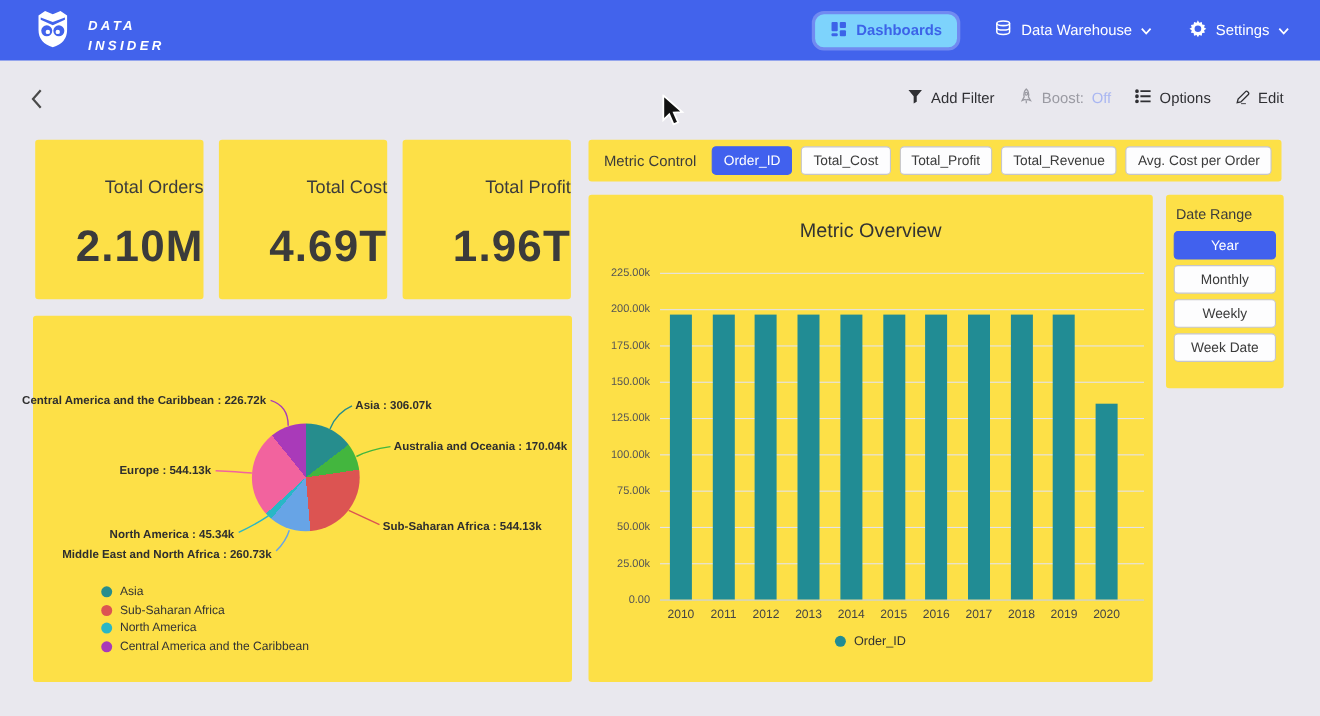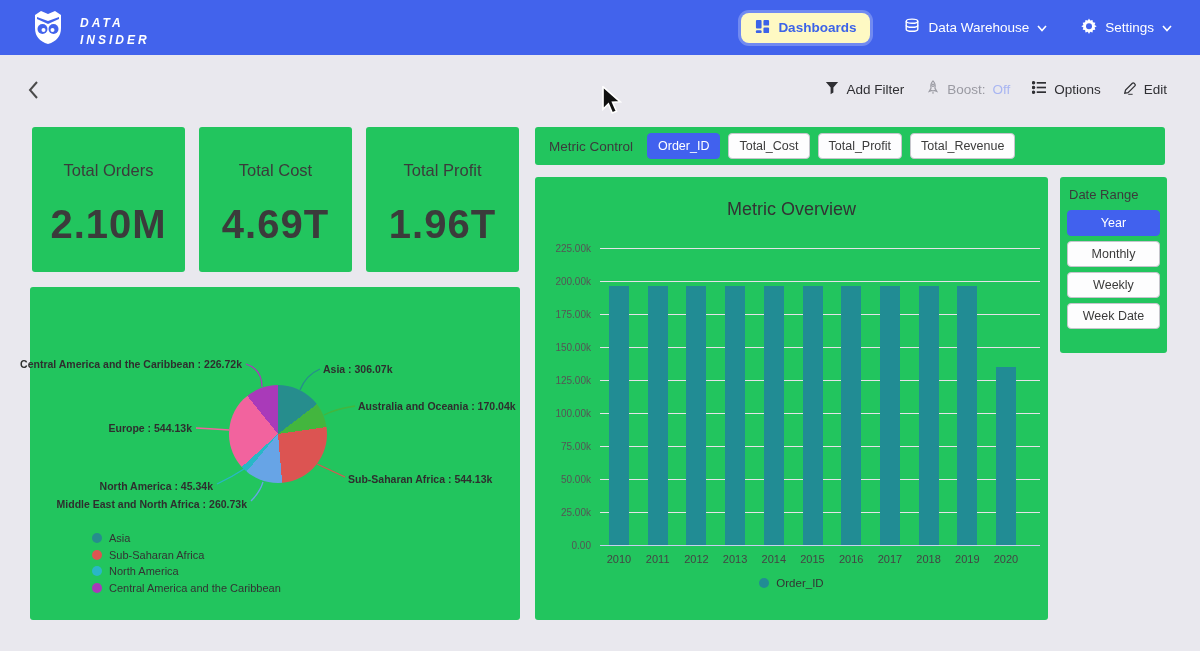--- a/index.html
+++ b/index.html
@@ -16,41 +16,41 @@
   .navbar {
     position:absolute; top:0; left:0; width:1200px; height:55px;
     background:#4263ec;
     display:flex; align-items:center; justify-content:space-between;
     padding:0 28px;
   }
   .brand { display:flex; align-items:flex-end; gap:12px;font-style:italic; }
   .brand-text { color:#fff; font-size:12px; font-weight:bold; letter-spacing:3px; line-height:1.45; }
   .nav-right { display:flex; align-items:center; gap:34px; }
   .nav-pill {
-    background:#fef9c3; color:#3c63e8; border:none; border-radius:8px;
+    background:#7dd3fc; color:#3c63e8; border:none; border-radius:8px;
     height:30px; padding:0 14px; display:flex; align-items:center; gap:8px;
     font-size:13.5px; font-weight:bold; cursor:pointer;
     box-shadow:0 0 0 3px rgba(255,255,255,0.25);
   }
   .nav-item { display:flex; align-items:center; gap:8px; color:#fff; font-size:13.5px; cursor:pointer; }
 
   
   .page-header { position:absolute; top:72px; left:0; width:1200px; height:40px; }
   .back-btn { position:absolute; left:26px; top:8px; width:20px; height:22px; cursor:pointer; }
   .page-title { position:absolute; left:57px; top:4px; font-size:21px; color:#3b3b3b; letter-spacing:0.2px; }
   .header-actions { position:absolute; right:33px; top:8px; display:flex; align-items:center; gap:22px; }
   .h-action { display:flex; align-items:center; gap:7px; font-size:13.5px; color:#2f2f33; font-weight:500; cursor:pointer; }
   .h-action.muted { color:#9a9aa2; cursor:default; }
   .boost-off { color:#a9b6f2; }
 
   
-  .panel { position:absolute; background:#22c55e; border-radius:3px; }
-
-  
-  .kpi-card { width:153px; height:145px; text-align:center; }
+  .panel { position:absolute; background:#fde047; border-radius:3px; }
+
+  
+  .kpi-card { width:153px; height:145px; text-align:right; }
   .kpi-label { margin-top:34px; font-size:16.5px; color:#3b3b3b; }
   .kpi-value { margin-top:22px; font-size:40px; font-weight:bold; color:#3b3b3b; letter-spacing:1px; }
 
   
   .metric-control { left:535px; top:127px; width:630px; height:38px; display:flex; align-items:center; padding:0 14px; gap:8px; }
   .mc-label { font-size:13.5px; color:#3b3b3b; margin-right:6px; white-space:nowrap; }
   .chip {
     font-size:12.5px; color:#3b3b3b; background:#fdfdfe; border:1px solid #c5c5cc;
     border-radius:4px; padding:5px 10px; cursor:pointer; white-space:nowrap;
   }
@@ -222,20 +222,21 @@
     </div>
   </div>
 
 <div class="panel metric-control">
   <span class="mc-label">Metric Control</span>
   <span id="metric-chips" style="display:flex;gap:8px;">
       <button class="chip selected">Order_ID</button>
       <button class="chip">Total_Cost</button>
       <button class="chip">Total_Profit</button>
       <button class="chip">Total_Revenue</button>
+      <button class="chip">Avg. Cost per Order</button>
     </span>
 </div>
 
 <div class="panel pie-panel">
   <svg class="pie-lines">
     <path d="M216 77 Q232 82 232 100" fill="none" stroke-width="1.3" stroke="#a93ab9"></path>
     <path d="M290 82 Q276 88 270 103" fill="none" stroke-width="1.3" stroke="#268d8d"></path>
     <path d="M325 119 Q305 122 294 128" fill="none" stroke-width="1.3" stroke="#43b63e"></path>
     <path d="M166 141 Q185 142 199 143" fill="none" stroke-width="1.3" stroke="#f2639e"></path>
     <path d="M315 190 Q300 183 287 177" fill="none" stroke-width="1.3" stroke="#dc5452"></path>

